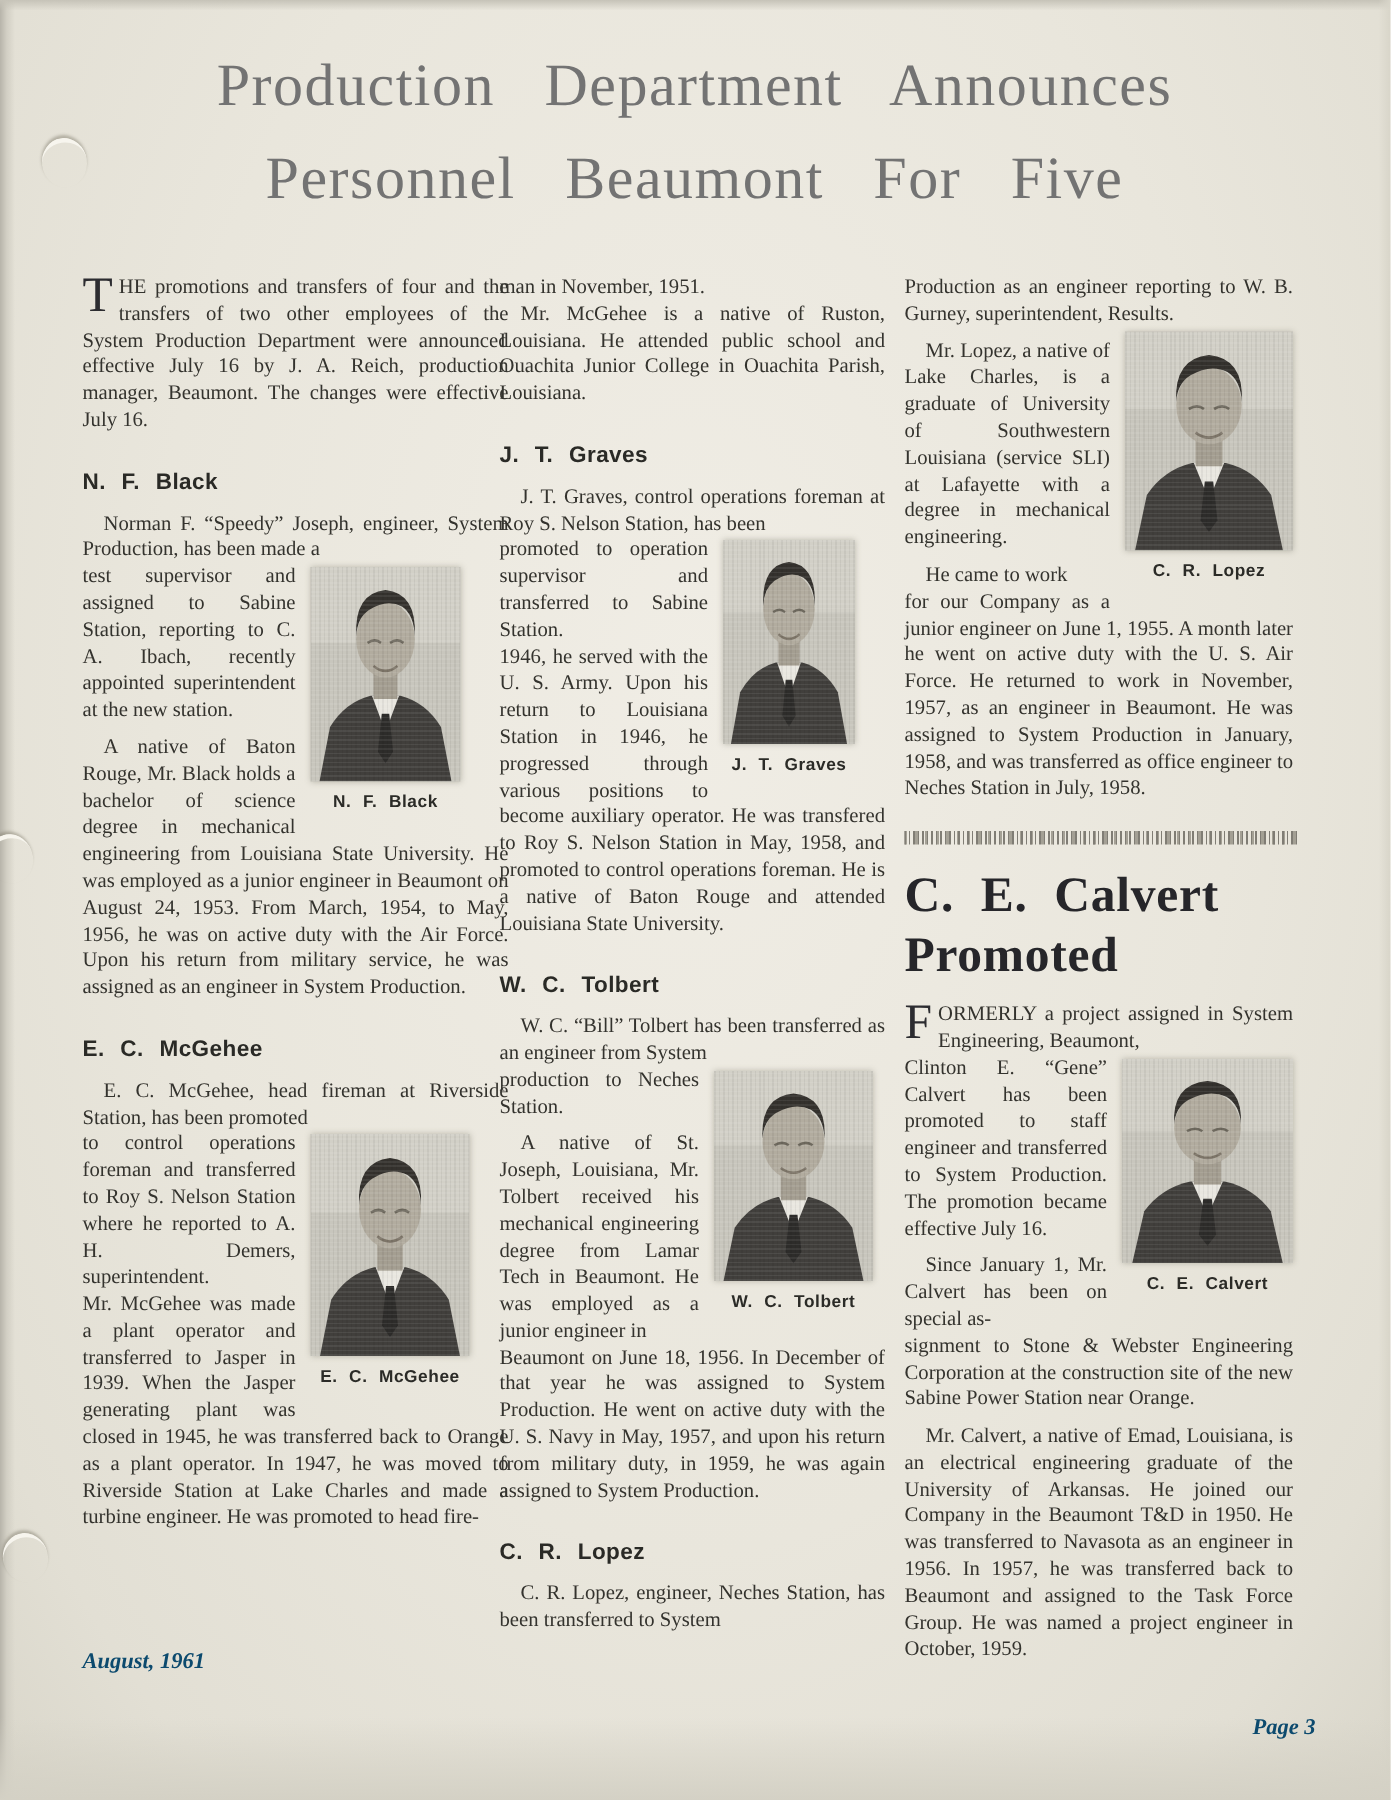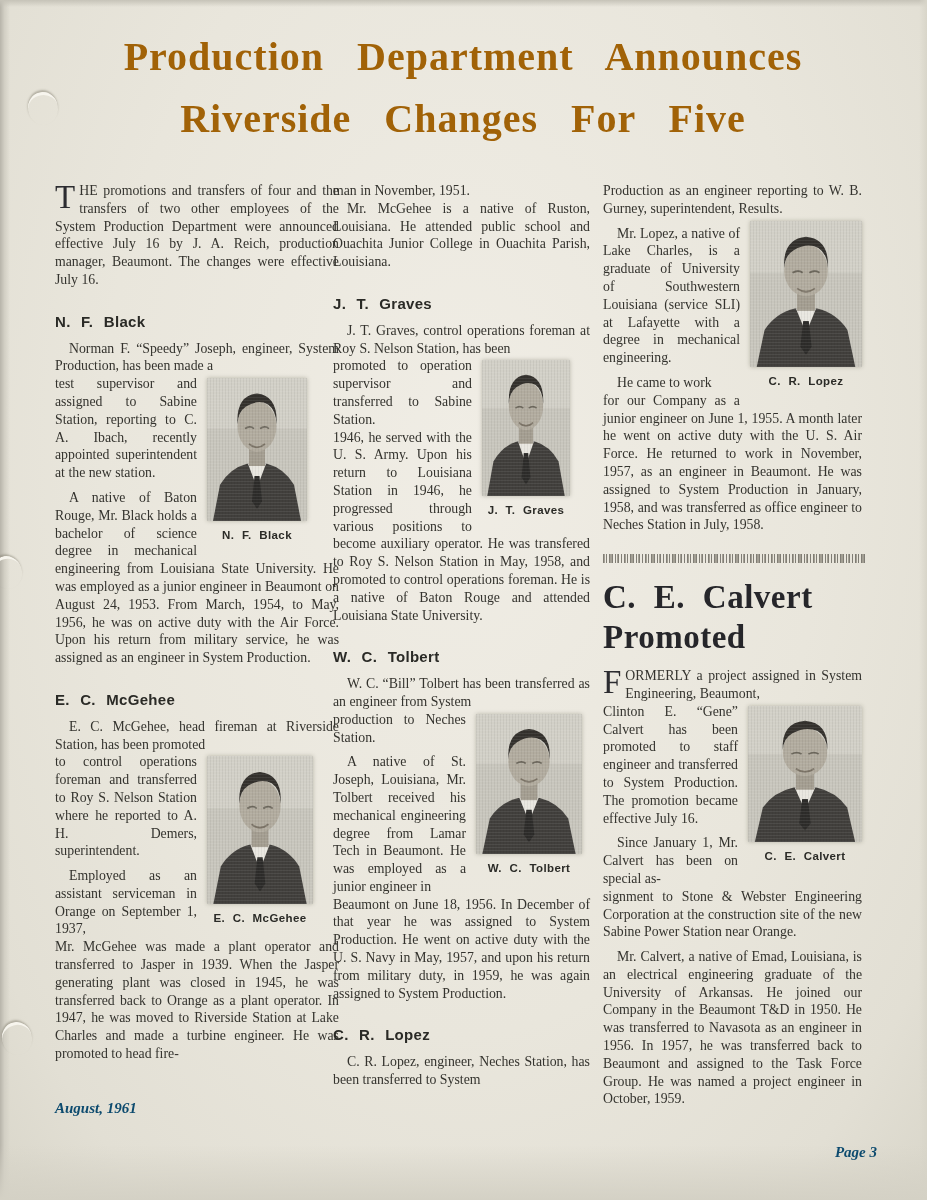--- a/index.html
+++ b/index.html
@@ -22,22 +22,22 @@
   .curl{position:absolute;width:30px;height:30px;border-radius:50%;
     border-top:3px solid #f7f5ee;box-shadow:0 -2px 2px rgba(120,115,100,.45);
     background:transparent;}
   .curl1{left:28px;top:92px;transform:rotate(-8deg);}
   .curl2{left:-8px;top:556px;transform:rotate(-20deg);}
   .curl3{left:2px;top:1022px;transform:rotate(-14deg);}
 
   
   .masthead{position:absolute;top:26px;left:48px;width:830px;text-align:center;}
   .masthead .line{
-    font-family:"Liberation Serif","DejaVu Serif",serif;font-weight:bold;
-    font-size:40px;line-height:62px;color:#a16207;
+    font-family:"Liberation Serif","DejaVu Serif",serif;font-weight:normal;
+    font-size:40px;line-height:62px;color:#737373;
     letter-spacing:1px;word-spacing:22px;white-space:nowrap;}
 
   
   .col{position:absolute;top:182px;font-size:13.8px;line-height:17.8px;}
   .col1{left:55px;width:284px;}
   .col2{left:333px;width:257px;}
   .col3{left:603px;width:259px;}
   .col p{margin:0;text-align:justify;}
   .ind{text-indent:14px;}
   .gap{margin-top:7px !important;}
@@ -91,21 +91,21 @@
 <div class="edge-left"></div>
 <div class="edge-top"></div>
 <div class="edge-right"></div>
 <div class="edge-bottom"></div>
 <div class="curl curl1"></div>
 <div class="curl curl2"></div>
 <div class="curl curl3"></div>
 
 <div class="masthead">
   <div class="line">Production Department Announces</div>
-  <div class="line">Riverside Changes For Five</div>
+  <div class="line">Personnel Beaumont For Five</div>
 </div>
 
 <div class="col col1">
   <p><span class="dropcap">T</span><span>HE promotions and transfers of four and the transfers of two other employees of the System Production Department were announced effective July 16 by J. A. Reich, production manager, Beaumont. The changes were effective July 16.</span></p>
 
   <h3 class="sec">N. F. Black</h3>
   <p class="ind">Norman F. “Speedy” Joseph, engineer, System Production, has been made a</p>
   <div class="float-photo fp-black">
     <div class="photo-img">
         <svg viewBox="0 0 100 130" preserveAspectRatio="none" xmlns="http://www.w3.org/2000/svg">
@@ -139,21 +139,20 @@
           <rect x="42" y="62" width="16" height="18" fill="#a49e91"></rect>
           <ellipse cx="50" cy="44" rx="19.5" ry="23" fill="#b2ac9f"></ellipse>
           <path d="M30.5,42 Q29,16 50,14 Q71,16 69.5,42 Q69,29 61,24 Q51,19 39,26 Q31,31 30.5,42 Z" fill="#34312d"></path>
           <path d="M38,46 q5,-3 9,0 M53,46 q5,-3 9,0" stroke="#6e695e" stroke-width="1.6" fill="none"></path>
           <path d="M42,60 q8,6 16,0" stroke="#7d7568" stroke-width="1.6" fill="none"></path>
         </svg>
       </div>
     <div class="caption">E. C. McGehee</div>
   </div>
   <p>to control operations foreman and transferred to Roy S. Nelson Station where he reported to A. H. Demers, superintendent.</p>
-  <p class="ind gap">Employed as an assistant serviceman in Orange on September 1, 1937,</p>
   <p>Mr. McGehee was made a plant operator and transferred to Jasper in 1939. When the Jasper generating plant was closed in 1945, he was transferred back to Orange as a plant operator. In 1947, he was moved to Riverside Station at Lake Charles and made a turbine engineer. He was promoted to head fire-</p>
 </div>
 
 <div class="col col2">
   <p>man in November, 1951.</p>
   <p class="ind">Mr. McGehee is a native of Ruston, Louisiana. He attended public school and Ouachita Junior College in Ouachita Parish, Louisiana.</p>
 
   <h3 class="sec">J. T. Graves</h3>
   <p class="ind">J. T. Graves, control operations foreman at Roy S. Nelson Station, has been</p>
   <div class="float-photo fp-graves">

